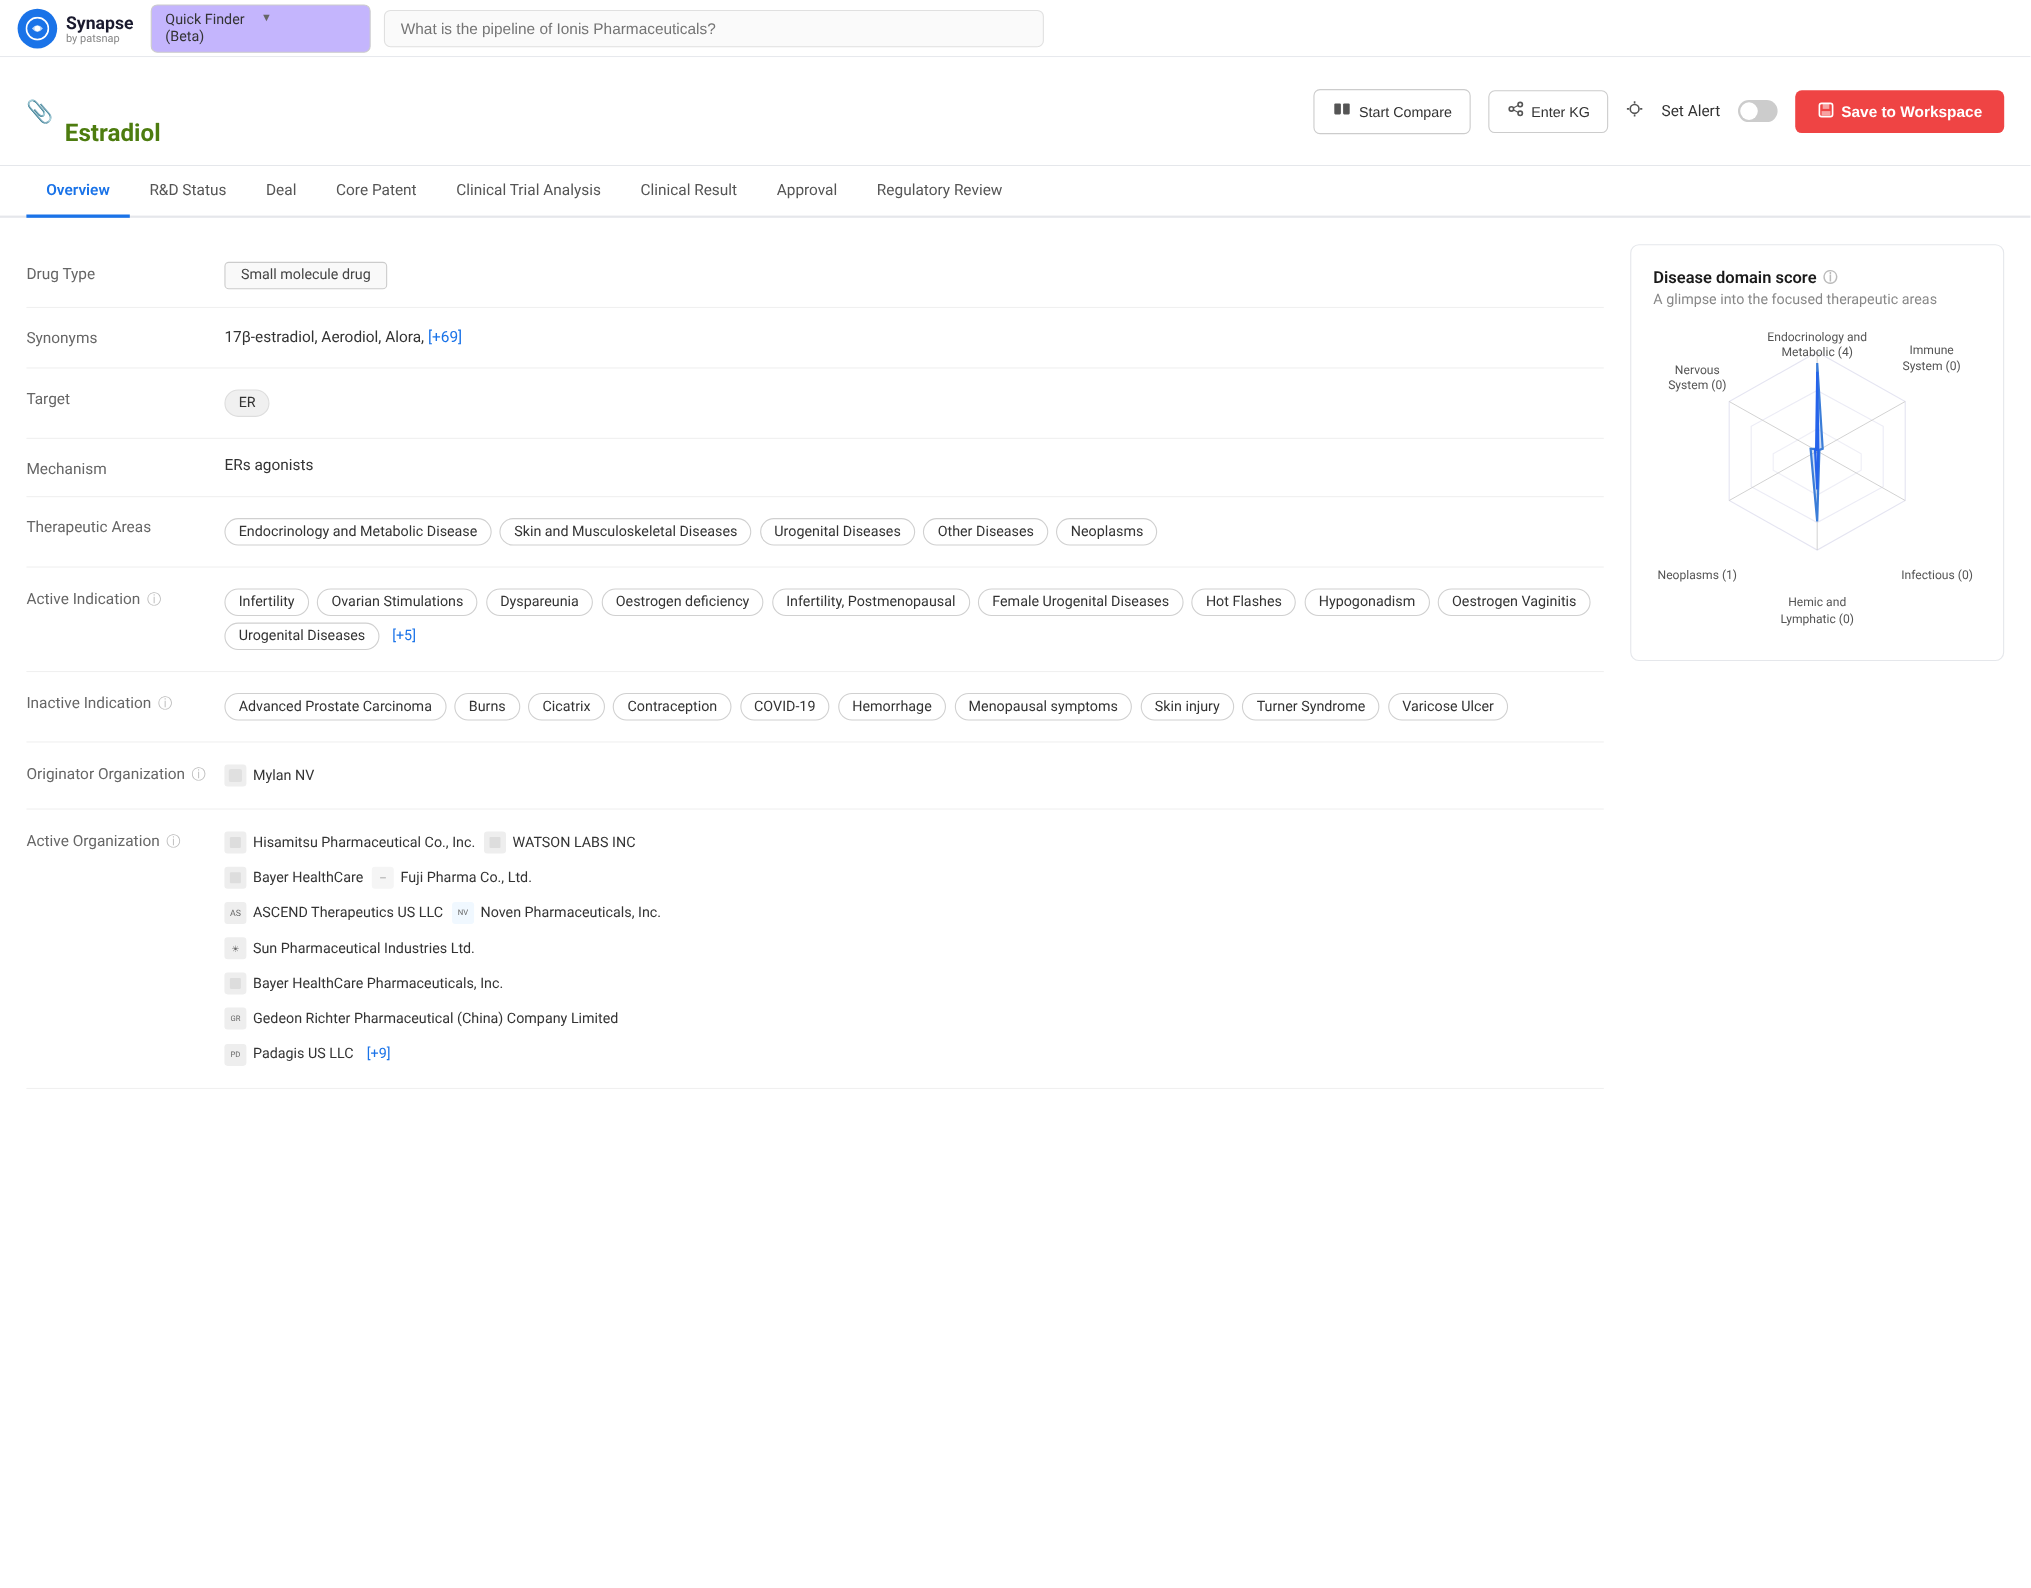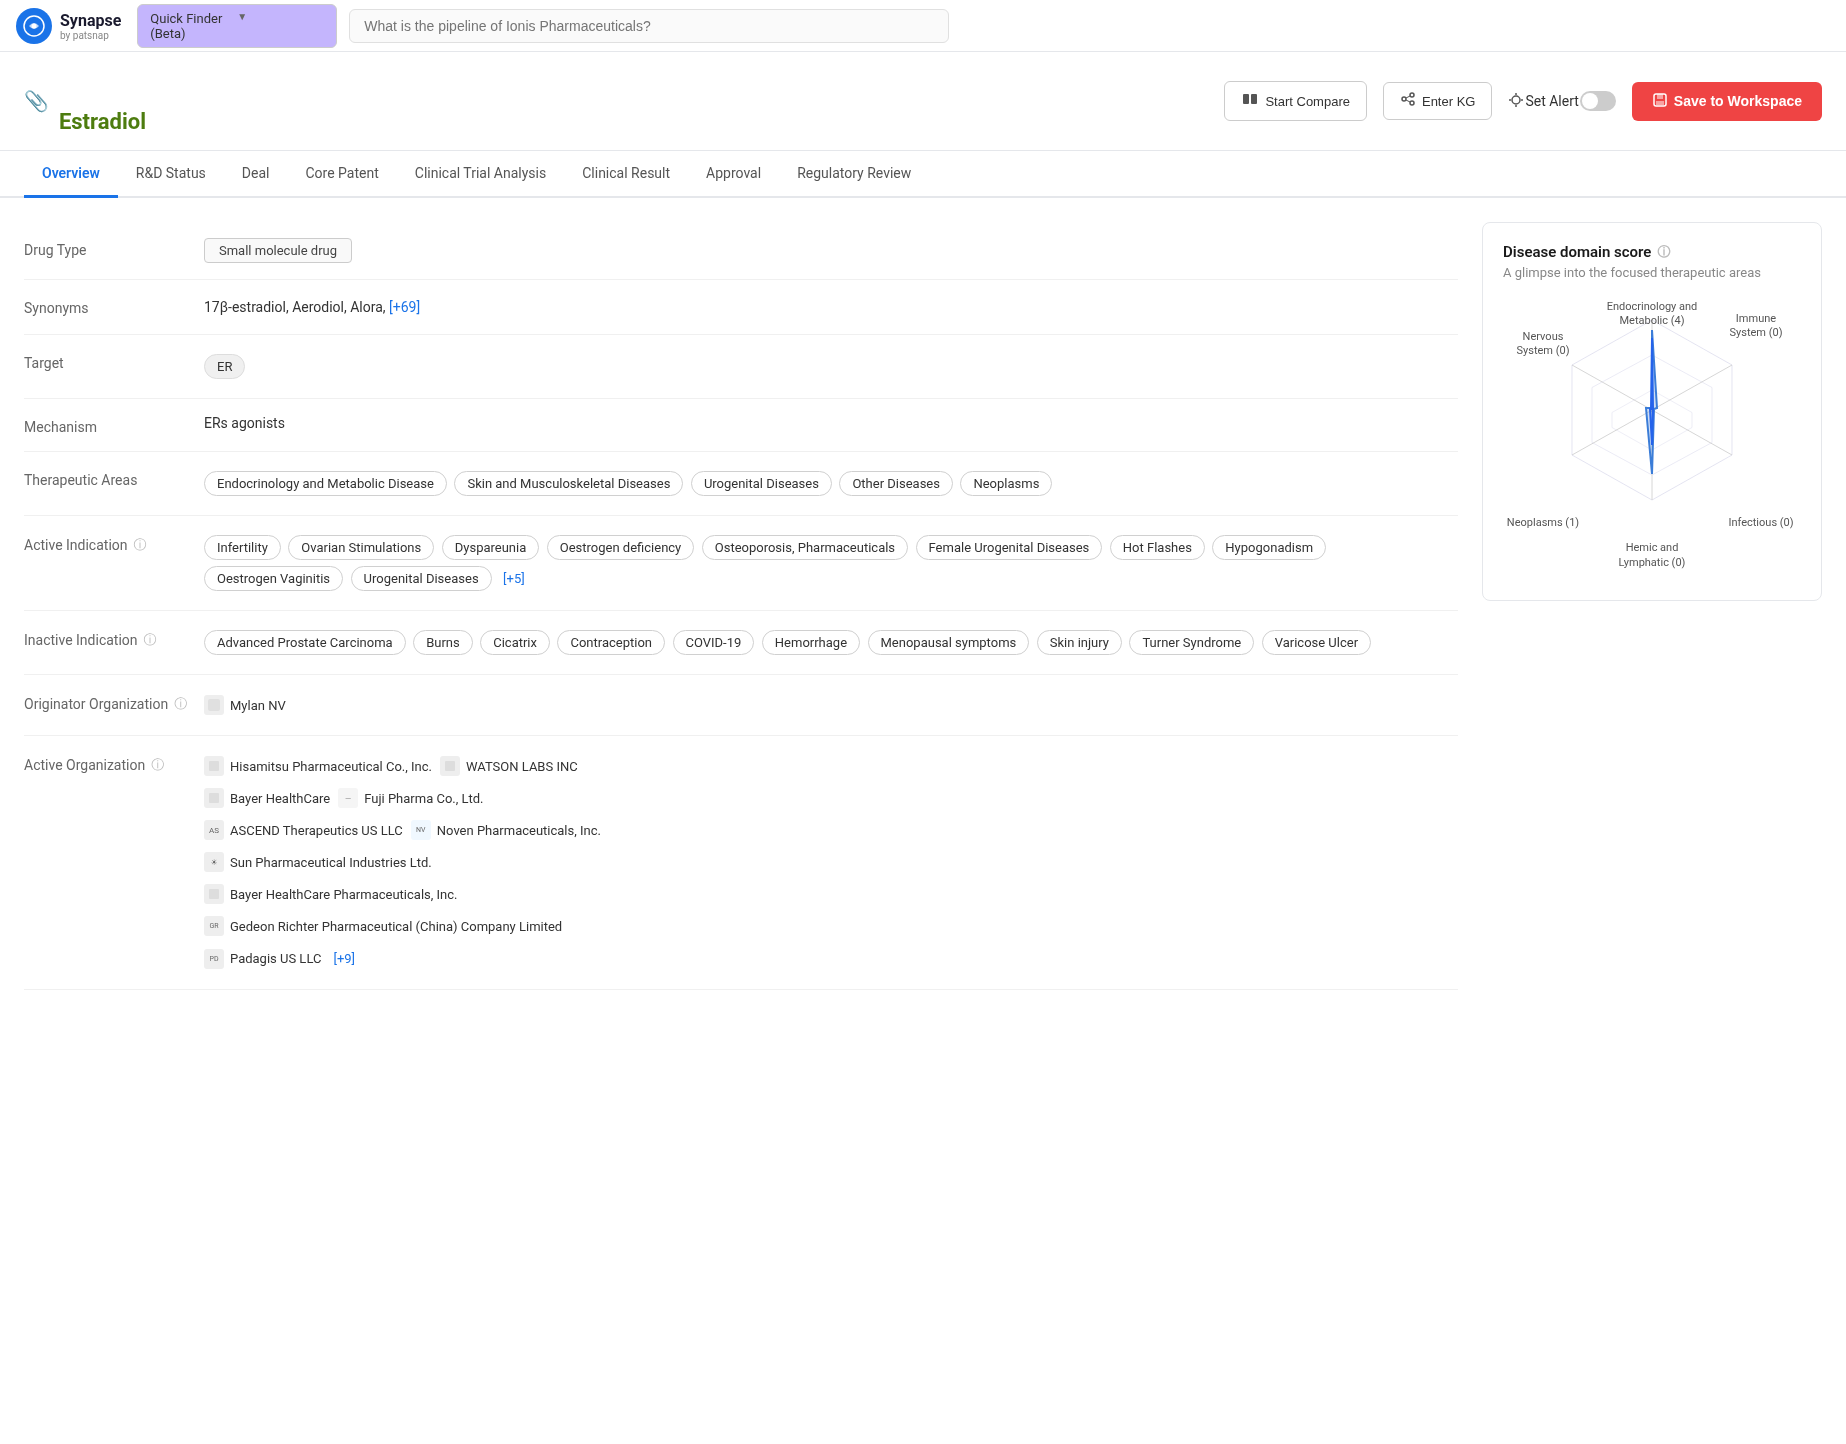--- a/index.html
+++ b/index.html
@@ -163,21 +163,21 @@
         <svg width="16" height="16" viewBox="0 0 16 16">
             <circle cx="4" cy="8" r="2" fill="none" stroke="#555" stroke-width="1.5"></circle>
             <circle cx="12" cy="4" r="2" fill="none" stroke="#555" stroke-width="1.5"></circle>
             <circle cx="12" cy="12" r="2" fill="none" stroke="#555" stroke-width="1.5"></circle>
             <line x1="6" y1="7" x2="10" y2="5" stroke="#555" stroke-width="1"></line>
             <line x1="6" y1="9" x2="10" y2="11" stroke="#555" stroke-width="1"></line>
           </svg>
       </span>
       <span>Enter KG</span>
     </button>
-    <div style="display:flex;align-items:center;gap:1px;">
+    <div style="display:flex;align-items:center;gap:16px;">
       <span>
         <svg width="16" height="16" viewBox="0 0 16 16">
             <path d="M8 1 L8 3 M8 13 L8 15 M3 8 L1 8 M13 8 L15 8" stroke="#555" stroke-width="1.5"></path>
             <circle cx="8" cy="8" r="4" fill="none" stroke="#555" stroke-width="1.5"></circle>
           </svg>
       </span>
       <span>Set Alert</span>
       <div class="toggle-switch"></div>
     </div>
     <button class="save-btn">
@@ -249,21 +249,21 @@
     <div class="info-row">
       <div class="info-label">
         <span>Active Indication</span>
         <span class="info-icon">ⓘ</span>
       </div>
       <div class="info-value">
         <span class="tag">Infertility</span>
         <span class="tag">Ovarian Stimulations</span>
         <span class="tag">Dyspareunia</span>
         <span class="tag">Oestrogen deficiency</span>
-        <span class="tag">Osteoporosis, Pharmaceuticals</span>
+        <span class="tag">Infertility, Postmenopausal</span>
         <span class="tag">Female Urogenital Diseases</span>
         <span class="tag">Hot Flashes</span>
         <span class="tag">Hypogonadism</span>
         <span class="tag">Oestrogen Vaginitis</span>
         <span class="tag">Urogenital Diseases</span>
         <span class="tag tag-blue">[+5]</span>
       </div>
     </div>
 
     <div class="info-row">

